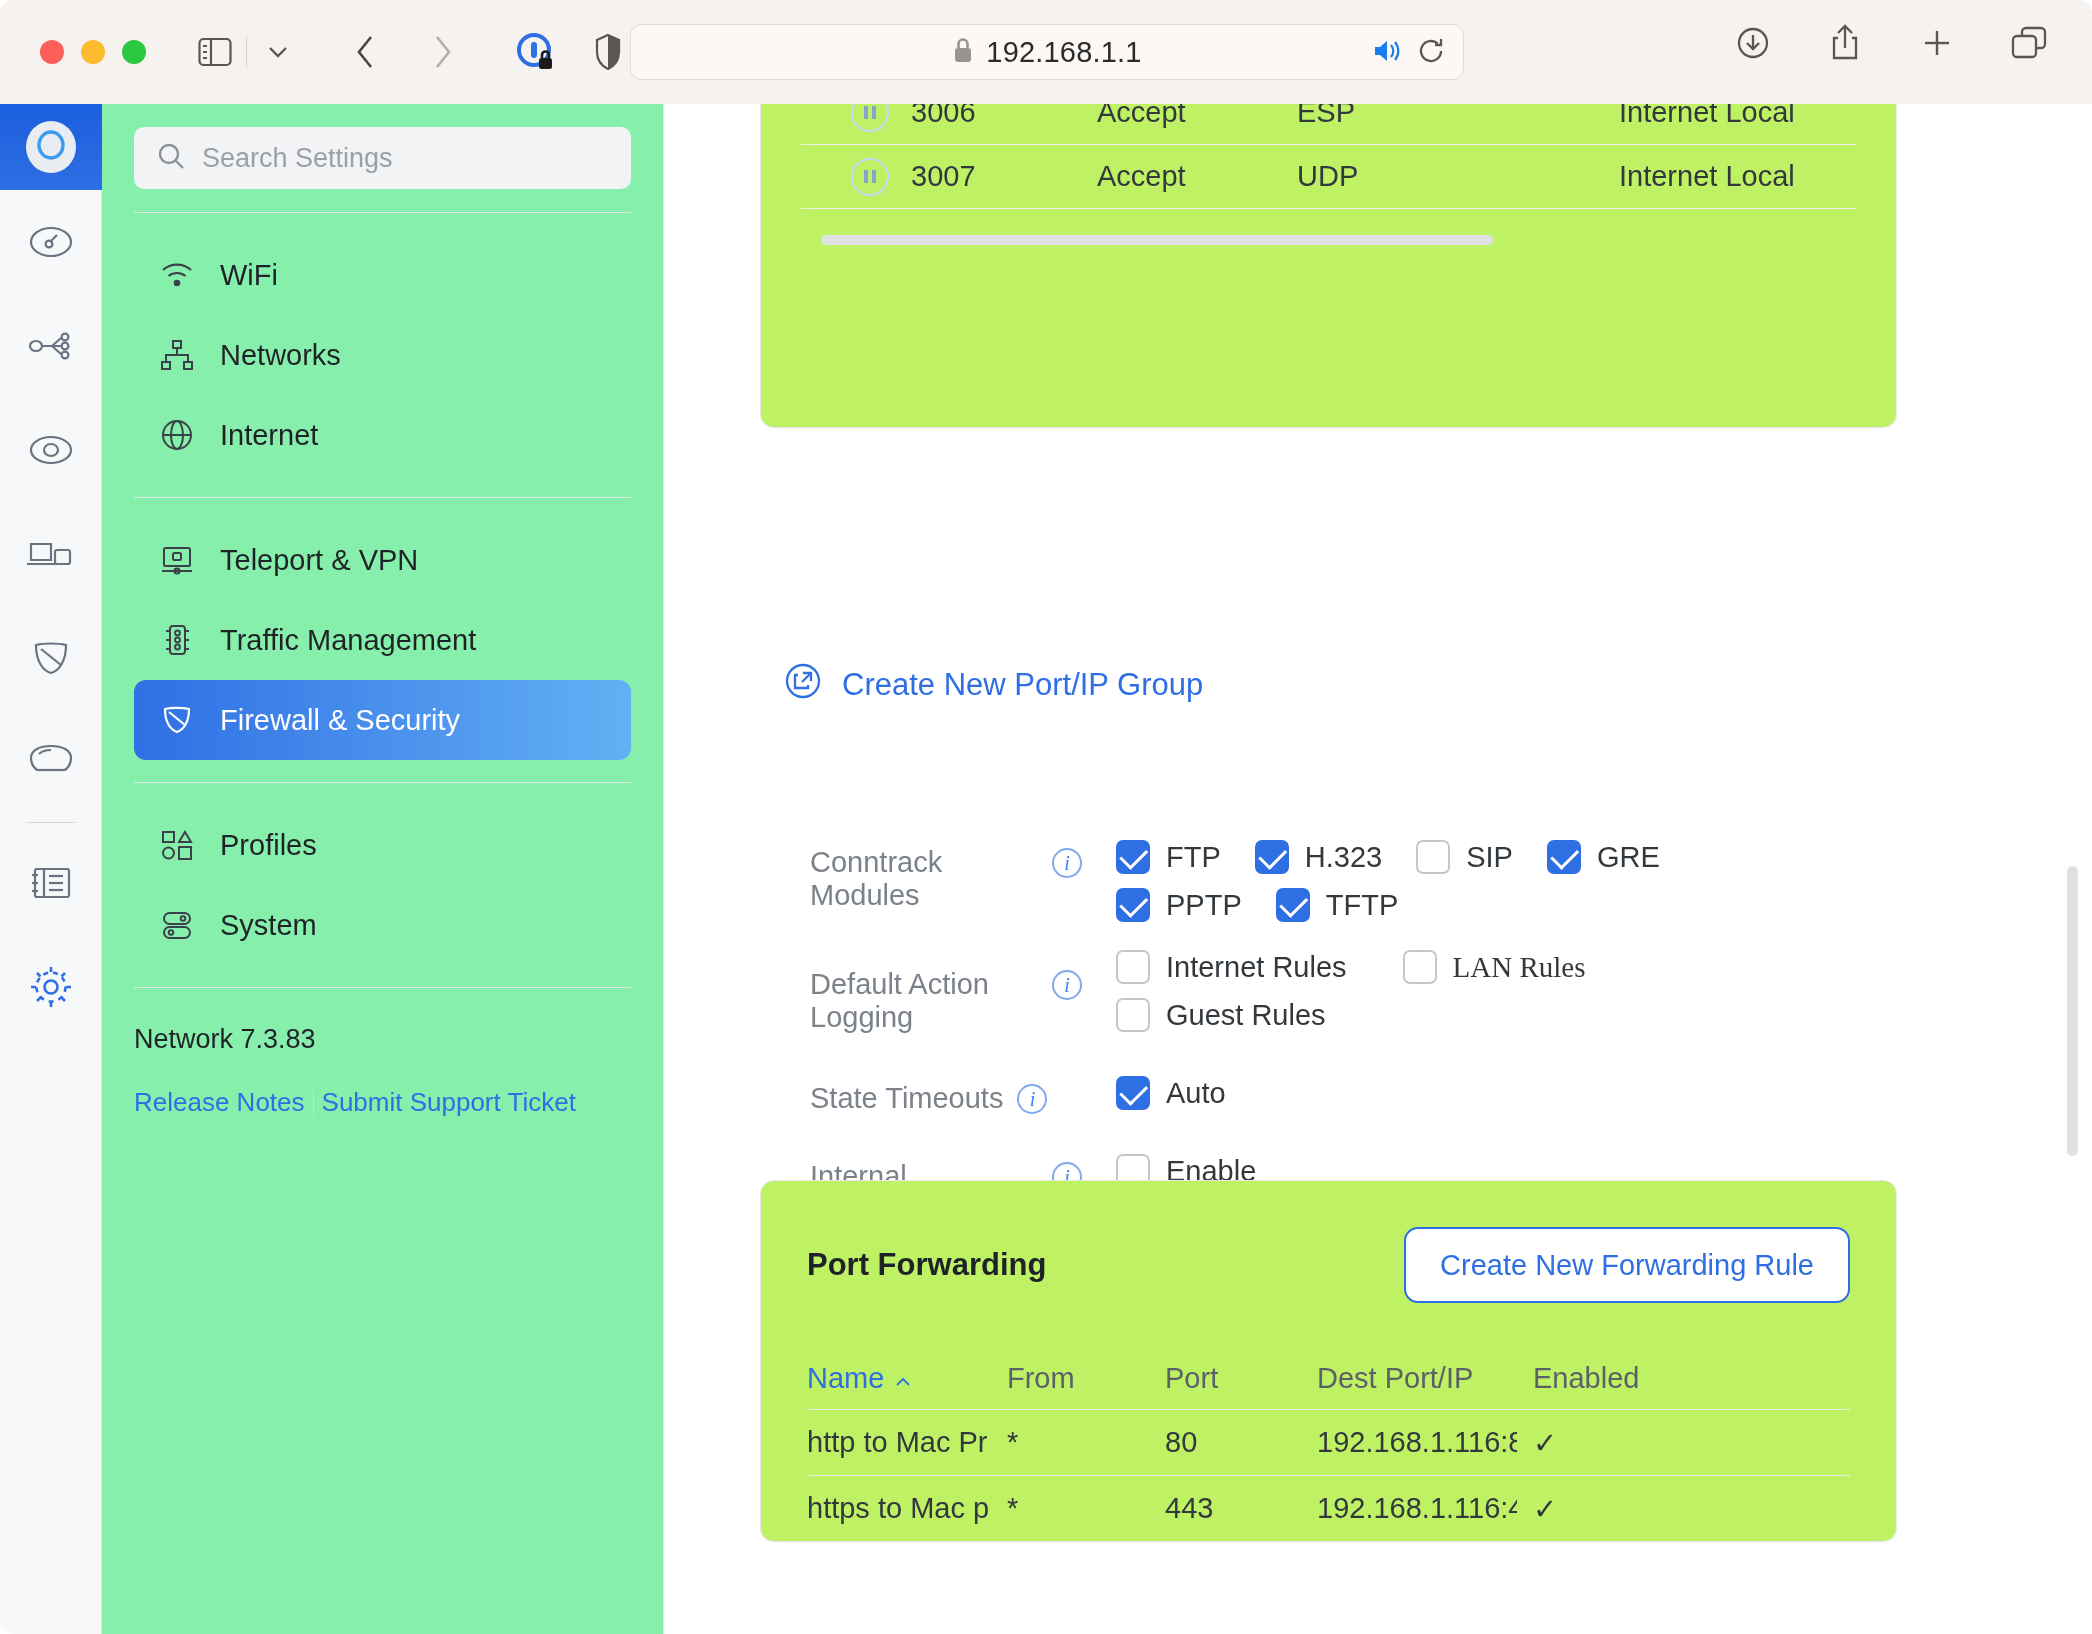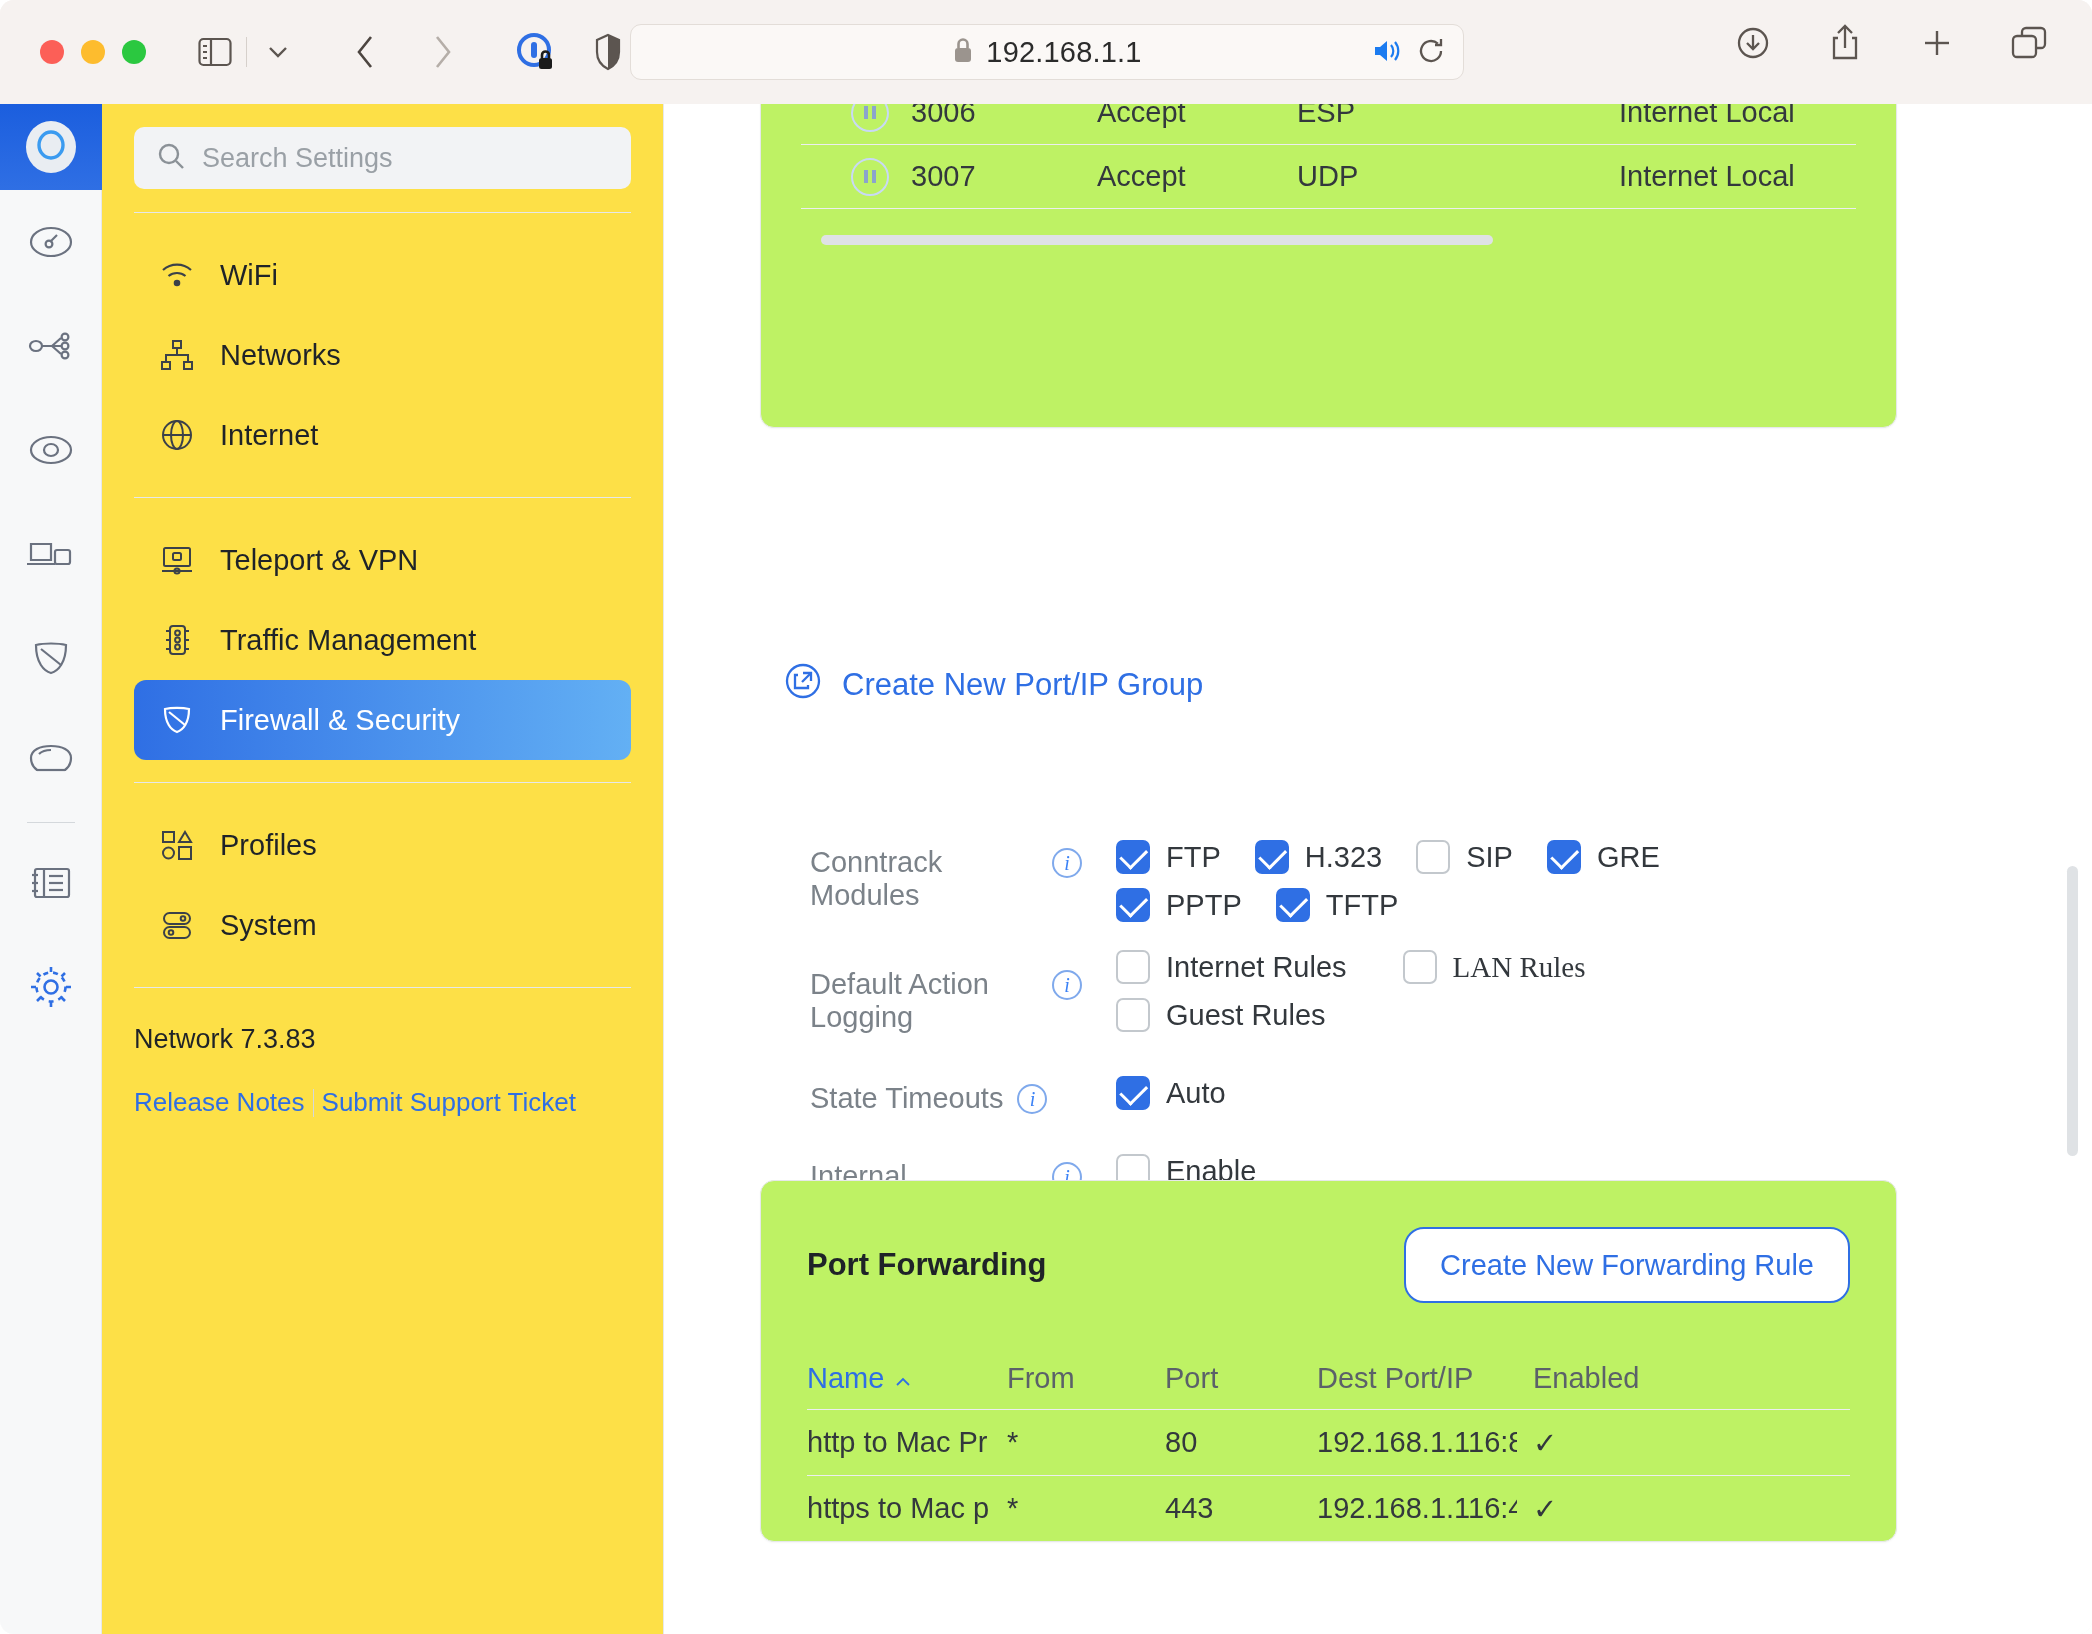--- a/index.html
+++ b/index.html
@@ -83,21 +83,21 @@
     width: 102px; height: 104px;
     display: flex; align-items: center; justify-content: center;
     color: #6b7280;
   }
   .rail-item.active { color: #2f6fe4; }
   .rail-div { width: 48px; height: 1px; background: #d4d8dc; margin: 8px 0; }
 
   
   .sidebar {
     width: 562px; height: 100%;
-    background: #fde047;
+    background: #86efac;
     border-right: 1px solid #e6e8ea;
     flex-shrink: 0;
     display: flex; flex-direction: column;
   }
   .side-head { height: 108px; display: flex; align-items: center; padding: 0 32px; }
   .search-box {
     width: 500px; height: 62px;
     background: #f2f3f5; border-radius: 10px;
     display: flex; align-items: center; padding: 0 22px; gap: 16px;
   }
@@ -194,21 +194,21 @@
     position: absolute; left: 96px; top: 980px;
     width: 1137px; height: 362px; overflow: hidden;
   }
   .pf-head {
     display: flex; align-items: center; justify-content: space-between;
     padding: 46px 46px 0 46px;
   }
   .pf-title { font-size: 31px; font-weight: bold; color: #1f2328; }
   .pf-btn {
     height: 76px; padding: 0 34px; border: 2px solid #2f6fe4;
-    border-radius: 20px; color: #2f6fe4; font-size: 29px;
+    border-radius: 14px; color: #2f6fe4; font-size: 29px;
     display: flex; align-items: center; background: #ffffff;
   }
   .pf-table { margin: 44px 46px 0 46px; }
   .pf-hr { display: flex; align-items: center; height: 62px; }
   .pf-hr div { font-size: 29px; color: #5b6169; }
   .pf-hr .h-name { color: #2f6fe4; display: flex; align-items: center; gap: 10px; }
   .pf-row { display: flex; align-items: center; height: 66px; border-top: 1px solid #eceef0; }
   .pf-row div { font-size: 29px; color: #33383d; }
   .w-name { width: 200px; }
   .w-from { width: 158px; }

